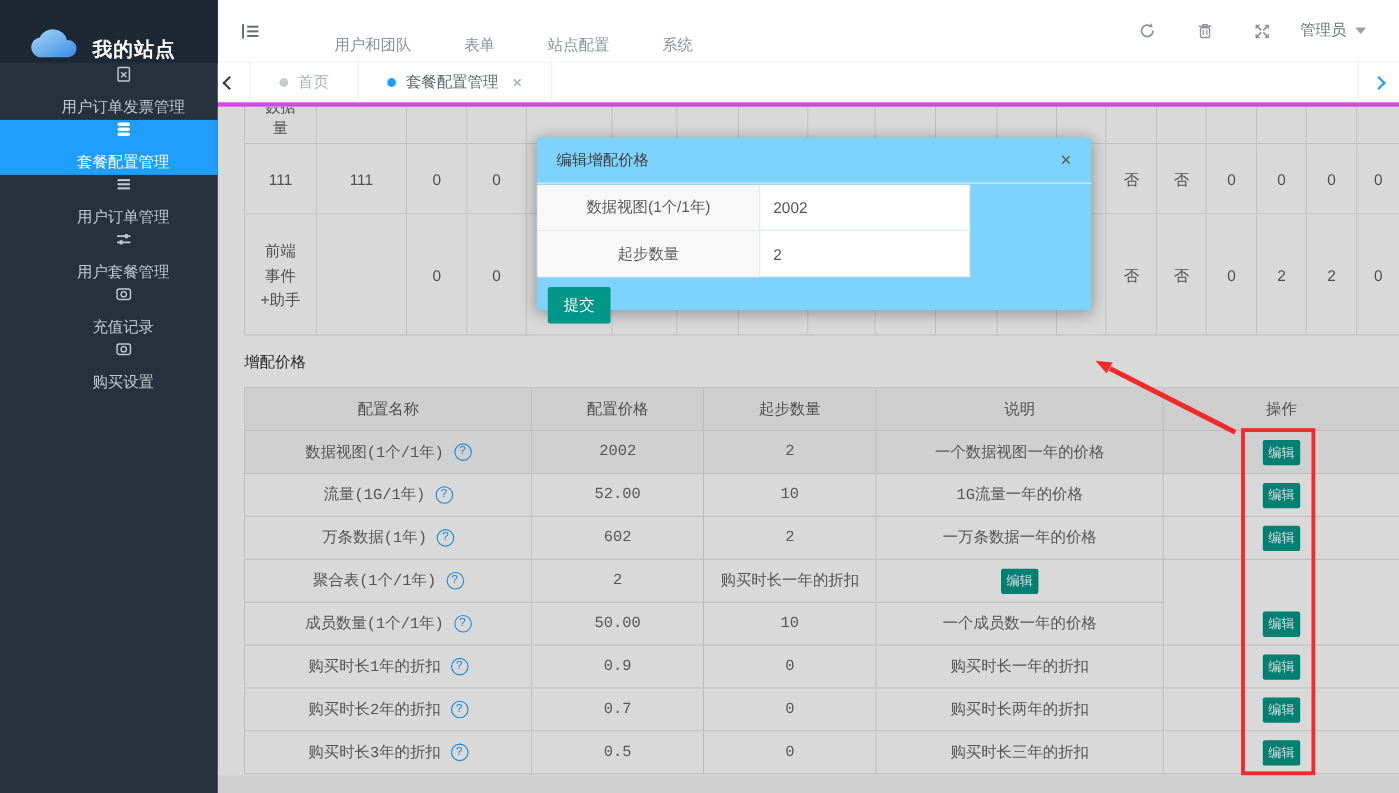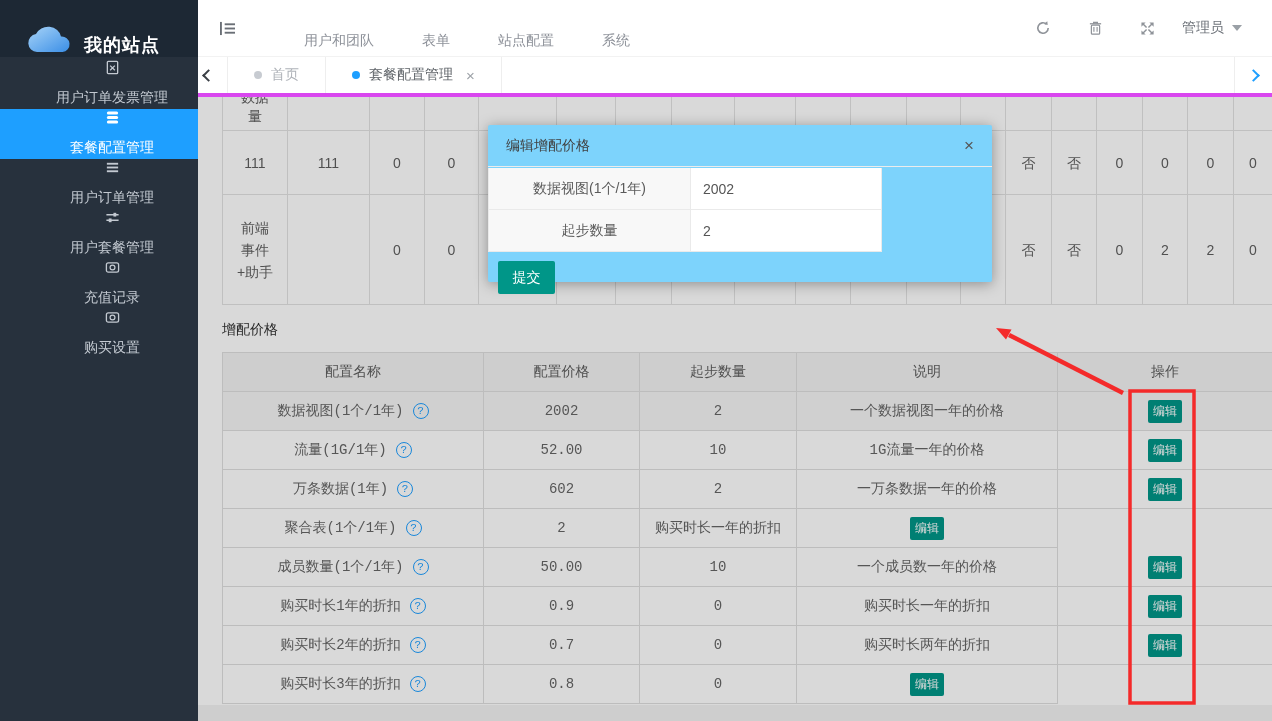--- a/index.html
+++ b/index.html
@@ -415,22 +415,23 @@
       <div class="acell">
           <button class="edit-btn">编辑</button>
         </div>
     </div>
 
     <div class="addon-row">
       <div class="acell">
           <span>购买时长3年的折扣</span>
           <span class="help-icon">?</span>
         </div>
-      <div class="acell">0.8</div>
+      <div class="acell">0.5</div>
       <div class="acell">0</div>
+      <div class="acell">购买时长三年的折扣</div>
       <div class="acell">
           <button class="edit-btn">编辑</button>
         </div>
     </div>
   </div>
 </div>
 
 <div class="shade"></div>
 
 <div class="modal">

